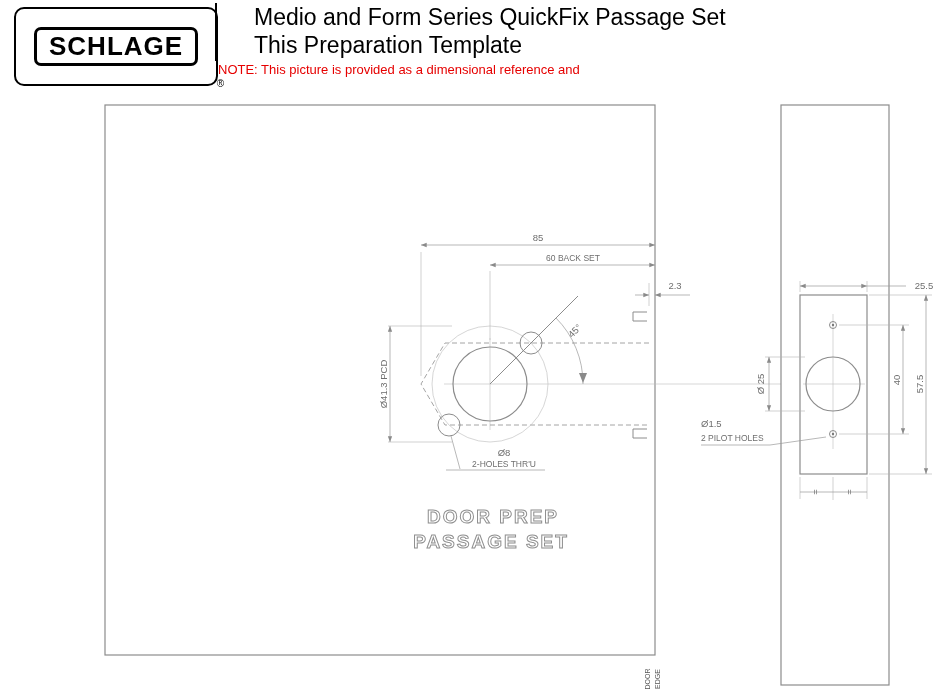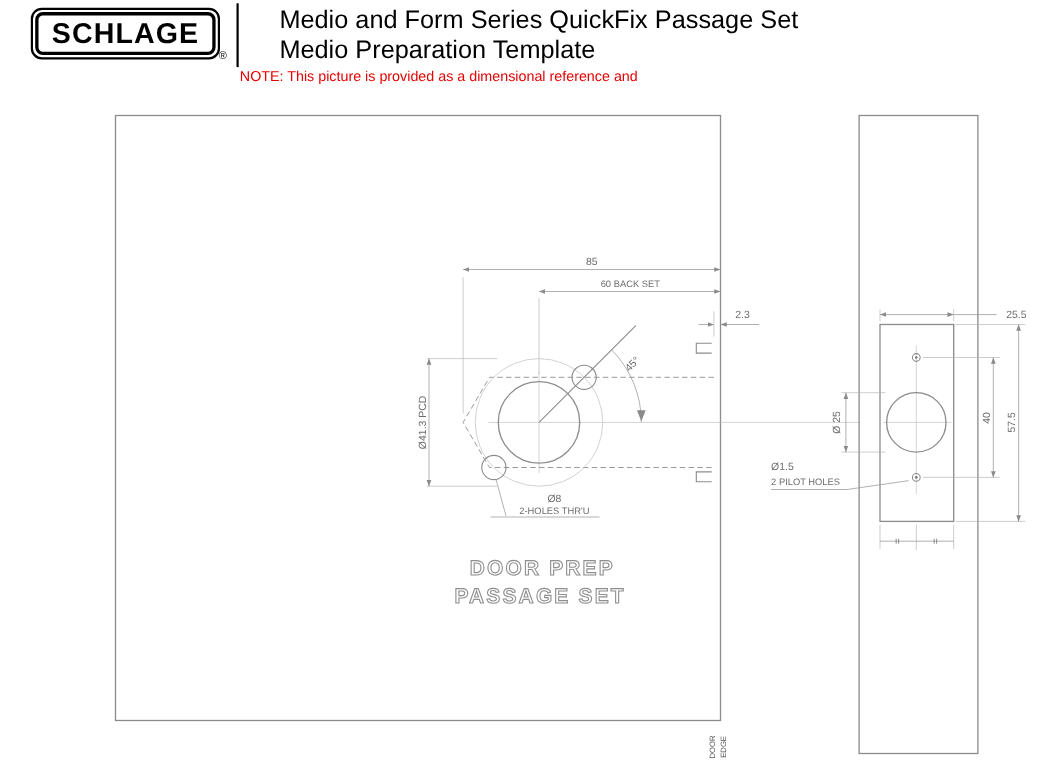--- a/index.html
+++ b/index.html
@@ -1,20 +1,20 @@
 <!DOCTYPE html>
 <html><head>
 <meta charset="utf-8">
 <style>
   html,body{margin:0;padding:0;background:#fff;}
   #page{position:relative;width:946px;height:700px;background:#ffffff;overflow:hidden;
         font-family:"Liberation Sans",sans-serif;}
 
   
-  .logo{position:absolute;left:28px;top:7px;border:2px solid #000;border-radius:10px;padding:2px;background:#fff;}
+  .logo{position:absolute;left:14px;top:7px;border:2px solid #000;border-radius:10px;padding:18px;background:#fff;}
   .logo-inner{border:3px solid #000;border-radius:7px;padding:1px 12px;font-weight:bold;
               font-size:26px;letter-spacing:1px;color:#000;white-space:nowrap;}
   .reg{position:absolute;right:-8px;bottom:-5px;font-size:10px;color:#000;background:transparent;}
   .divider{position:absolute;left:215px;top:3px;width:2px;height:58px;background:#000;}
   .title{position:absolute;left:254px;top:3px;font-size:23px;color:#000;line-height:28px;}
   .note{position:absolute;left:218px;top:60px;font-size:13px;line-height:19px;color:#e60000;}
 
   
   svg{position:absolute;left:0;top:0;}
   .obj{stroke:#8c8c8c;stroke-width:1.2;fill:none;}
@@ -37,21 +37,21 @@
 
   <div class="logo">
     <div class="logo-inner">SCHLAGE</div>
     <span class="reg">®</span>
   </div>
 
   <div class="divider"></div>
 
   <div class="title">
     <div>Medio and Form Series QuickFix Passage Set</div>
-    <div>Medio Preparation Template</div>
+    <div>This Preparation Template</div>
   </div>
 
   <div class="note">
     <div>NOTE: This picture is provided as a dimensional reference and</div>
   </div>
 
   <svg width="946" height="700" viewBox="0 0 946 700">
     <defs>
       <marker id="arr" viewBox="0 0 10 10" refX="9" refY="5" markerWidth="9" markerHeight="9" orient="auto-start-reverse">
         <path d="M0,1.6 L9,5 L0,8.4 z" fill="#8a8a8a"></path>

